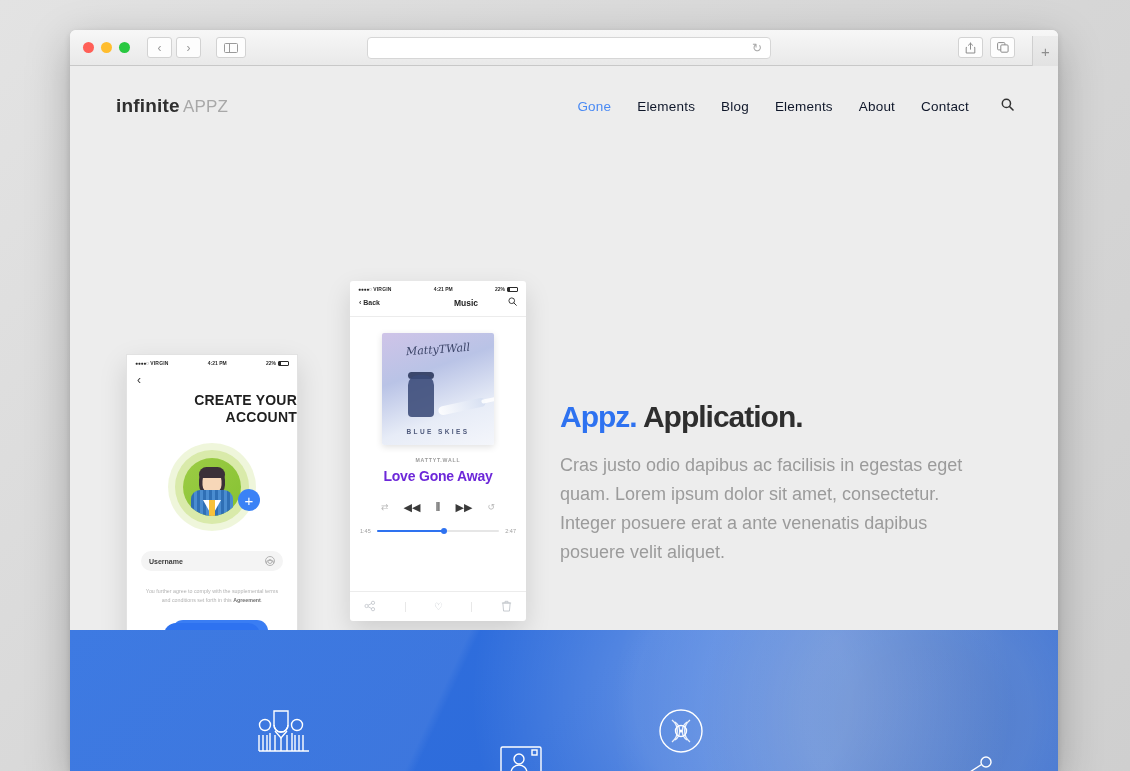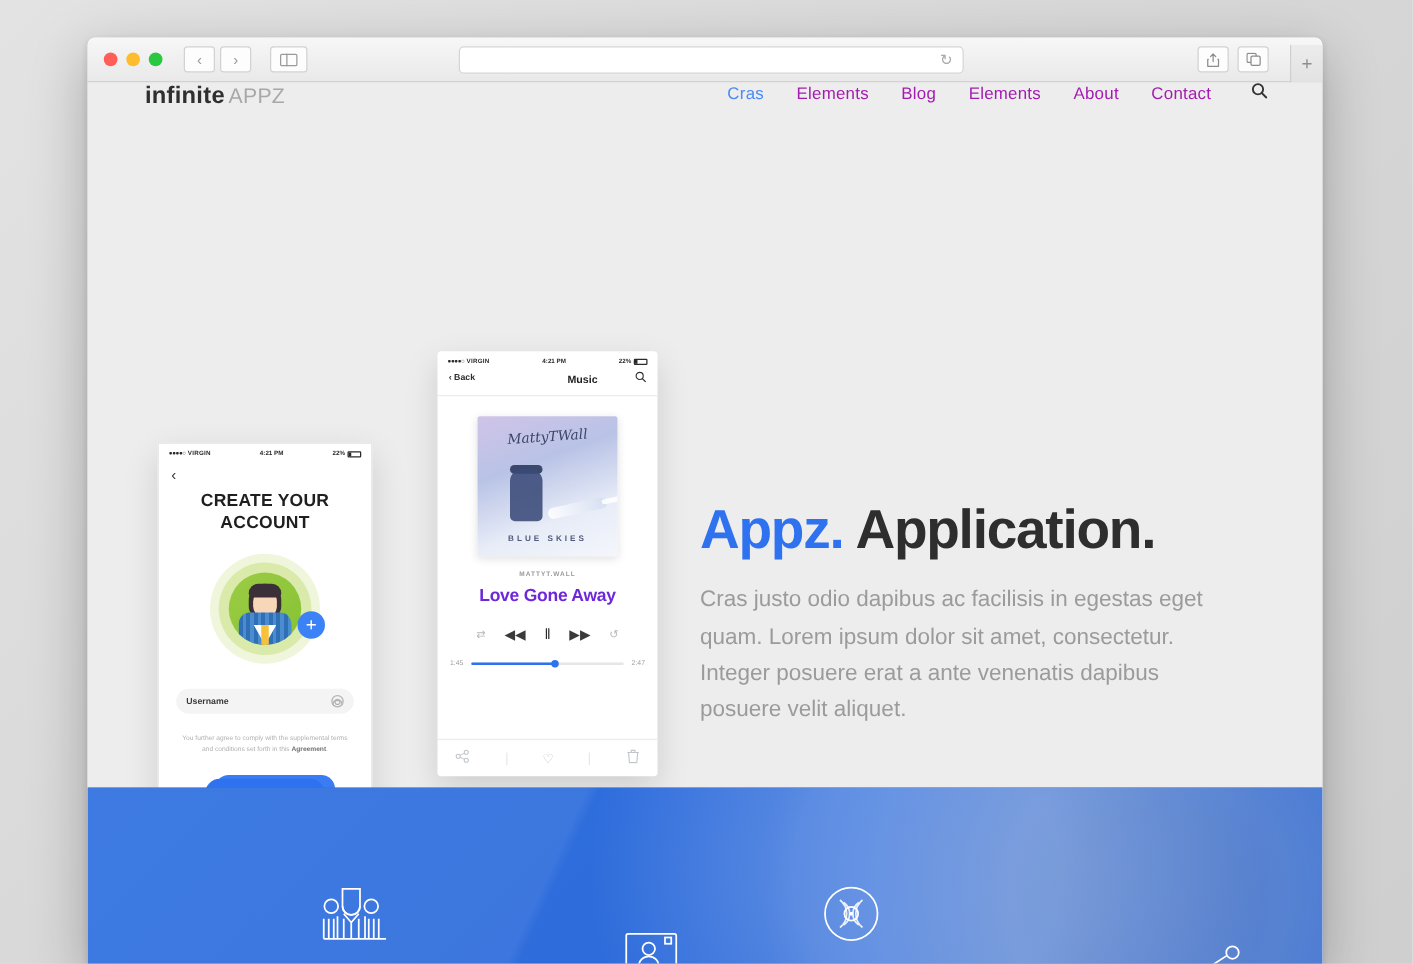--- a/index.html
+++ b/index.html
@@ -70,38 +70,38 @@
     background: linear-gradient(#ececec,#e2e2e2);
     border-left: 1px solid #cfcfcf;
     display: flex; align-items: center; justify-content: center;
     color: #8d8d8d; font-size: 15px;
   }
 
   
   .page { position: relative; height: 705px; background: #ededed; }
 
   .site-header {
-    height: 80px; display: flex; align-items: flex-start;
+    height: 80px; display: flex; align-items: center;
     padding: 0 44px 0 46px; justify-content: space-between;
   }
   .logo { font-size: 19px; letter-spacing: .2px; }
   .logo .b { font-weight: bold; color: #2f2f2f; }
   .logo .t { color: #a8a8a8; font-weight: normal; margin-left: 3px; font-size: 17px; }
 
   .nav { display: flex; align-items: center; gap: 26px; }
   .nav a {
-    font-size: 13.5px; color: #a21caf; text-decoration: none; letter-spacing: .2px;
+    font-size: 13.5px; color: #0f172a; text-decoration: none; letter-spacing: .2px;
   }
   .nav a.active { color: #4a8af4; }
   .nav .search-ico { color: #3a3a3a; font-size: 13px; font-weight: bold; margin-left: 6px; }
 
   
   .hero { position: relative; height: 520px; }
   .hero-text { position: absolute; left: 490px; top: 255px; width: 430px; }
-  .headline { font-size: 44px; font-weight: bold; letter-spacing: -1px; line-height: 1.05; }
+  .headline { font-size: 30px; font-weight: bold; letter-spacing: -1px; line-height: 1.05; }
   .headline .blue { color: #2e72f0; }
   .headline .dark { color: #2e2e2e; }
   .hero-p {
     margin-top: 18px; font-size: 18px; line-height: 1.63; color: #9b9b9b;
     width: 418px;
   }
   .cta {
     display: inline-block; margin-top: 27px;
     background: #2e72f0; color: #fff;
     font-size: 10.5px; font-weight: bold; letter-spacing: 1.3px;
@@ -126,21 +126,21 @@
   .sb-dots { letter-spacing: -.3px; }
   .batt { display: inline-flex; align-items: center; gap: 2px; }
   .batt-body { width: 11px; height: 5px; border: .7px solid #2a2a2a; border-radius: 1px;
     position: relative; }
   .batt-body::after { content:""; position:absolute; left:0; top:0; bottom:0; width: 25%;
     background: #2a2a2a; }
 
   
   .su-back { font-size: 12px; color: #3a3a3a; padding: 6px 0 0 10px; line-height: 1; }
   .su-title {
-    text-align: center; font-size: 14px; font-weight: bold; color: #1f1f1f;
+    text-align: right; font-size: 14px; font-weight: bold; color: #1f1f1f;
     line-height: 1.18; margin-top: 6px; letter-spacing: .2px;
   }
   .avatar-wrap {
     position: relative; width: 88px; height: 88px; margin: 18px auto 0;
   }
   .halo {
     position: absolute; inset: 0; border-radius: 50%;
     background: rgba(166,206,57,.18);
   }
   .halo2 { position: absolute; inset: 7px; border-radius: 50%; background: rgba(166,206,57,.3); }
@@ -331,21 +331,21 @@
       <div class="plus-tab">+</div>
     </div>
 
     <div class="page">
 
       <header class="site-header">
         <div class="logo">
           <span class="b">infinite</span><span class="t">APPZ</span>
         </div>
         <nav class="nav">
-          <a href="#" class="active">Cras</a>
+          <a href="#" class="active">Gone</a>
           <a href="#">Elements</a>
           <a href="#">Blog</a>
           <a href="#">Elements</a>
           <a href="#">About</a>
           <a href="#">Contact</a>
           <span class="search-ico">
             <svg width="13" height="13" viewBox="0 0 13 13">
               <circle cx="5.4" cy="5.4" r="4.1" stroke="#333" stroke-width="1.5" fill="none"></circle>
               <line x1="8.5" y1="8.5" x2="12" y2="12" stroke="#333" stroke-width="1.6" stroke-linecap="round"></line>
             </svg>

